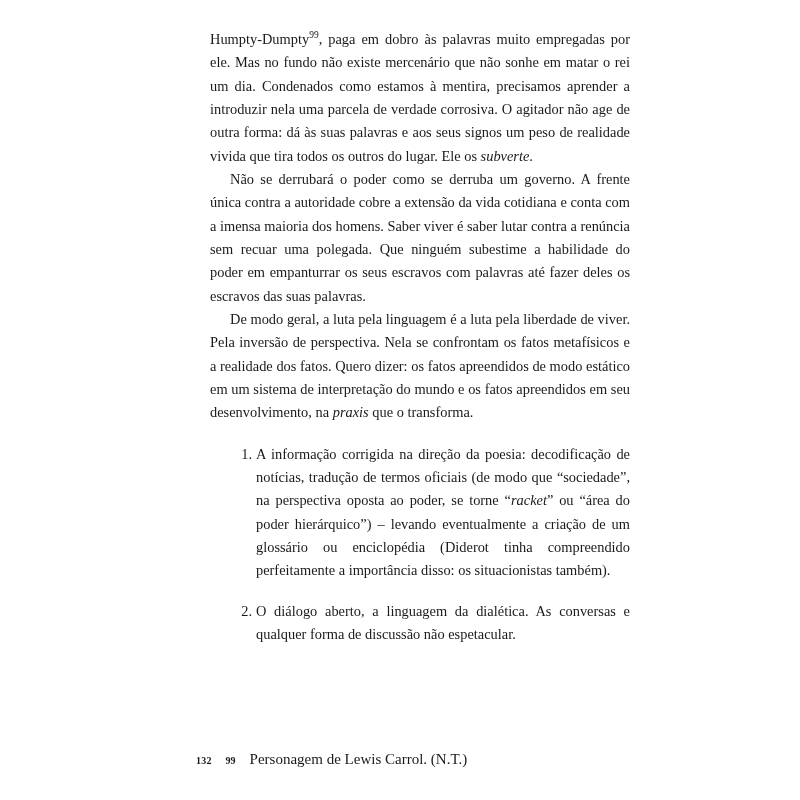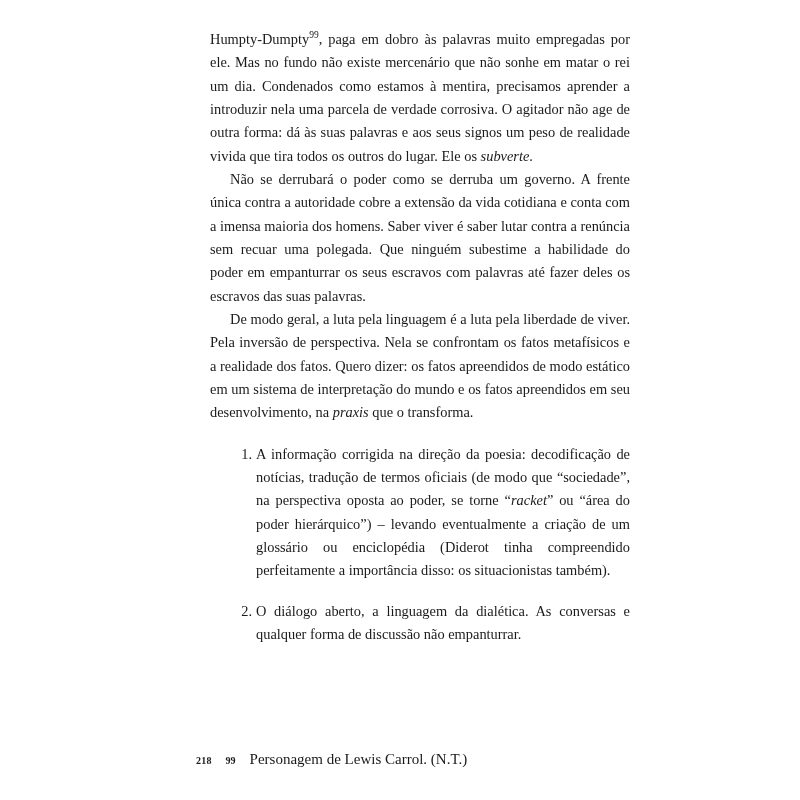--- a/index.html
+++ b/index.html
@@ -105,25 +105,25 @@
     <div class="list-top-gap"></div>
 
     <ol class="numbered-list">
       <li>
         <span class="num">1.</span>
         <span class="item-text">A informação corrigida na direção da poesia: decodificação de notícias, tradução de termos oficiais (de modo que “sociedade”, na perspectiva oposta ao poder, se torne “<em>racket</em>” ou “área do poder hierárquico”) – levando eventualmente a criação de um glossário ou enciclopédia (Diderot tinha compreendido perfeitamente a importância disso: os situacionistas também).</span>
       </li>
       <li class="spacer-li" style="height:17px;padding:0;list-style:none;"></li>
       <li>
         <span class="num">2.</span>
-        <span class="item-text">O diálogo aberto, a linguagem da dialética. As conversas e qualquer forma de discussão não empanturrar.</span>
+        <span class="item-text">O diálogo aberto, a linguagem da dialética. As conversas e qualquer forma de discussão não espetacular.</span>
       </li>
     </ol>
 
   </div>
 
   <div class="footer">
-    <span class="page-number">218</span>
+    <span class="page-number">132</span>
     <span class="fn-num">99</span>
     <span class="fn-text">Personagem de Lewis Carrol. (N.T.)</span>
   </div>
 
 </div>
 
 </body></html>

